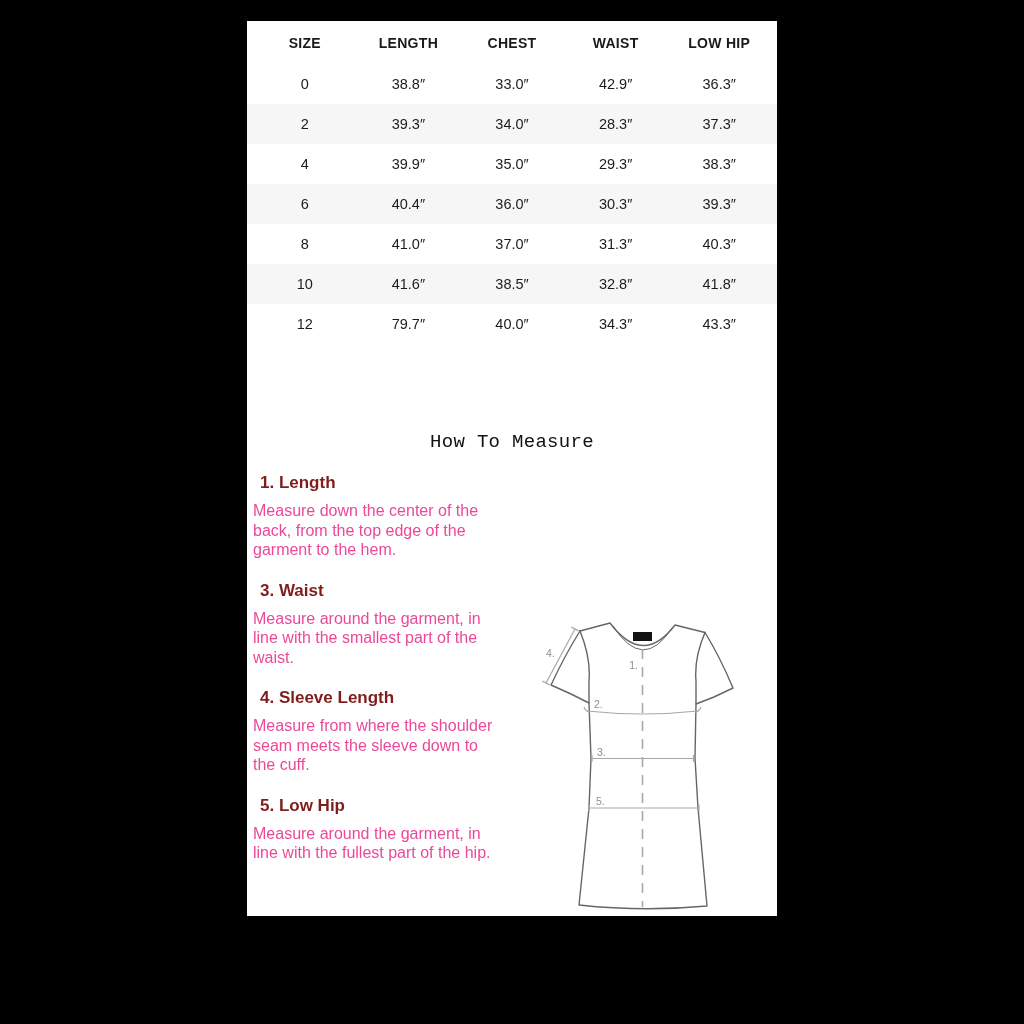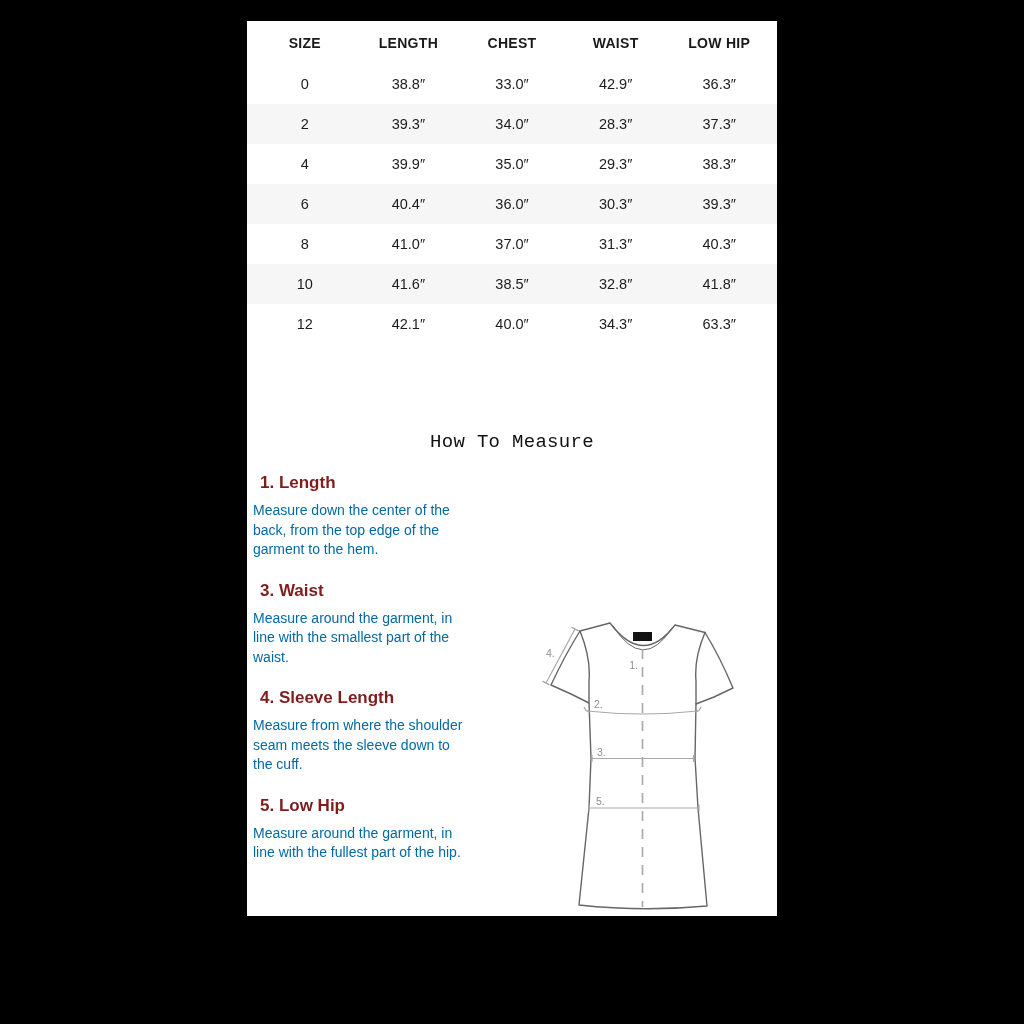--- a/index.html
+++ b/index.html
@@ -57,24 +57,24 @@
   .howto-section h3{
     margin:0 0 9px 0;
     padding-left:7px;
     font-size:17px;
     font-weight:600;
     line-height:19px;
     color:#7f1d1d;
   }
   .howto-section p{
     margin:0 0 21px 0;
-    font-size:14px;
+    font-size:16px;
     font-weight:400;
     line-height:19.5px;
-    color:#0369a1;
+    color:#ec4899;
     white-space:pre-line;
   }
   .diagram{
     position:absolute;
     left:286px;top:592px;
     width:204px;height:300px;
   }
   .diagram svg{display:block;}
   .diag-label{
     font-family:"Liberation Sans","DejaVu Sans",sans-serif;
@@ -133,24 +133,24 @@
     </div>
     <div class="trow stripe">
       <div class="cell">10</div>
       <div class="cell">41.6″</div>
       <div class="cell">38.5″</div>
       <div class="cell">32.8″</div>
       <div class="cell">41.8″</div>
     </div>
     <div class="trow">
       <div class="cell">12</div>
-      <div class="cell">42.1″</div>
+      <div class="cell">79.7″</div>
       <div class="cell">40.0″</div>
       <div class="cell">34.3″</div>
-      <div class="cell">63.3″</div>
+      <div class="cell">43.3″</div>
     </div>
   </div>
 
   <h2 class="howto-title">How To Measure</h2>
 
   <div class="howto-text">
     <div class="howto-section">
       <h3>1. Length</h3>
       <p>Measure down the center of the
 back, from the top edge of the

